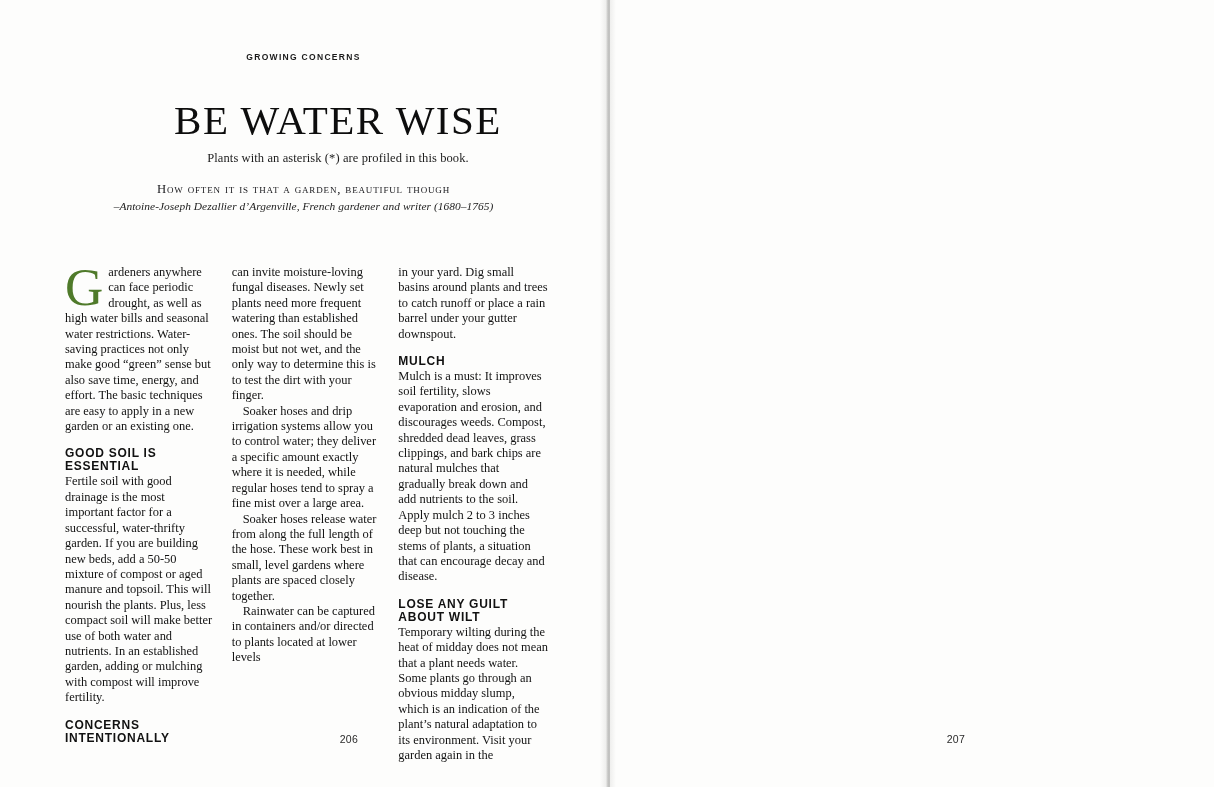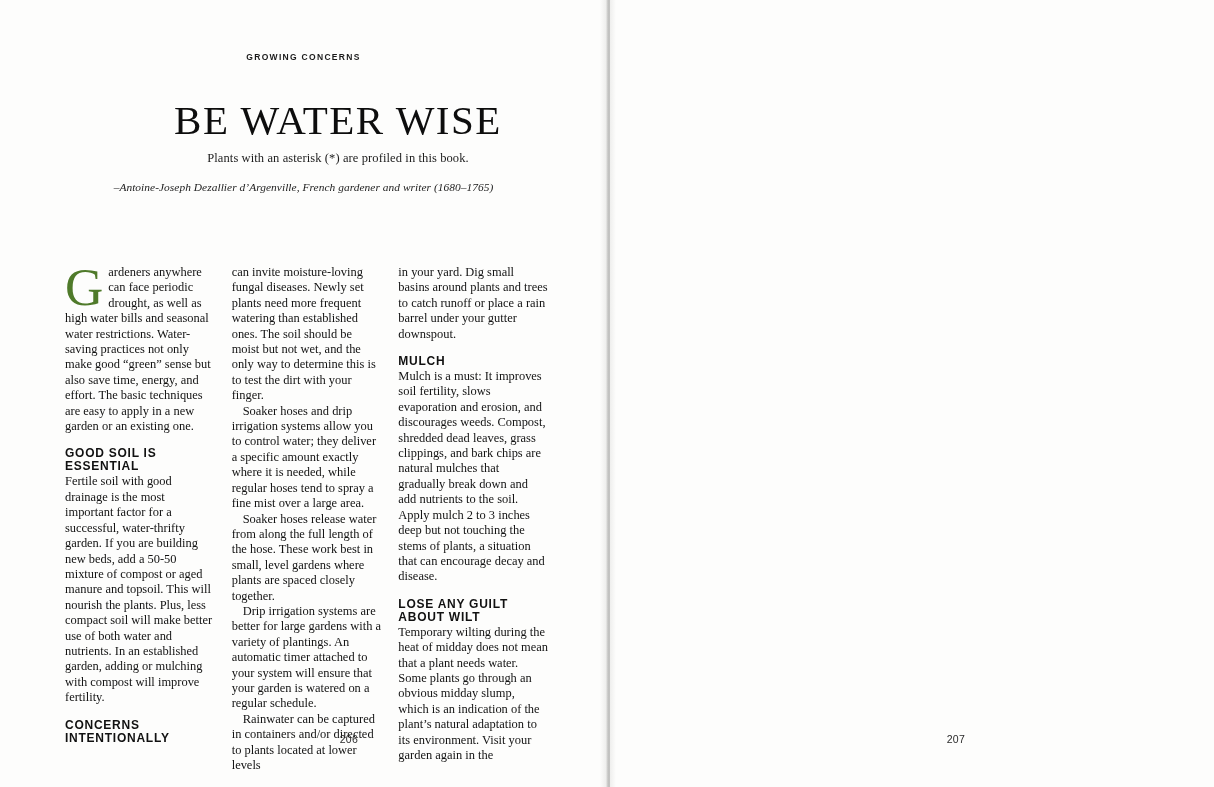--- a/index.html
+++ b/index.html
@@ -111,37 +111,37 @@
   <div class="page page-left">
 
     <div class="running-head">GROWING CONCERNS</div>
 
     <div class="title-block">
       <h1 class="article-title">BE WATER WISE</h1>
       <div class="title-sub">Plants with an asterisk (*) are profiled in this book.</div>
     </div>
 
     <div class="epigraph">
+      <div class="epi-line">How often it is that a garden, beautiful though</div>
       <div class="epi-attr">–Antoine-Joseph Dezallier d’Argenville, French gardener and writer (1680–1765)</div>
     </div>
 
     <div class="cols cols-left">
 
       <div class="col">
         <p class="para"><span class="dropcap">G</span><span>ardeners anywhere can face periodic drought, as well as high water bills and seasonal water restrictions. Water-saving practices not only make good “green” sense but also save time, energy, and effort. The basic techniques are easy to apply in a new garden or an existing one.</span></p>
         <div class="subhead">GOOD SOIL IS ESSENTIAL</div>
         <p class="para">Fertile soil with good drainage is the most important factor for a successful, water-thrifty garden. If you are building new beds, add a 50-50 mixture of compost or aged manure and topsoil. This will nourish the plants. Plus, less compact soil will make better use of both water and nutrients. In an established garden, adding or mulching with compost will improve fertility.</p>
         <div class="subhead">CONCERNS INTENTIONALLY</div>
       </div>
 
       <div class="col">
         <p class="para">can invite moisture-loving fungal diseases. Newly set plants need more frequent watering than established ones. The soil should be moist but not wet, and the only way to determine this is to test the dirt with your finger.</p>
         <p class="para">Soaker hoses and drip irrigation systems allow you to control water; they deliver a specific amount exactly where it is needed, while regular hoses tend to spray a fine mist over a large area.</p>
         <p class="para">Soaker hoses release water from along the full length of the hose. These work best in small, level gardens where plants are spaced closely together.</p>
-        <p class="para">Drip irrigation systems are better for large gardens with a variety of plantings. An automatic timer attached to your system will ensure that your garden is watered on a regular schedule.</p>
         <p class="para">Rainwater can be captured in containers and/or directed to plants located at lower levels</p>
       </div>
 
       <div class="col">
         <p class="para">in your yard. Dig small basins around plants and trees to catch runoff or place a rain barrel under your gutter downspout.</p>
         <div class="subhead">MULCH</div>
         <p class="para">Mulch is a must: It improves soil fertility, slows evaporation and erosion, and discourages weeds. Compost, shredded dead leaves, grass clippings, and bark chips are natural mulches that gradually break down and add nutrients to the soil. Apply mulch 2 to 3 inches deep but not touching the stems of plants, a situation that can encourage decay and disease.</p>
         <div class="subhead">LOSE ANY GUILT ABOUT WILT</div>
         <p class="para">Temporary wilting during the heat of midday does not mean that a plant needs water. Some plants go through an obvious midday slump, which is an indication of the plant’s natural adaptation to its environment. Visit your garden again in the</p>
       </div>

